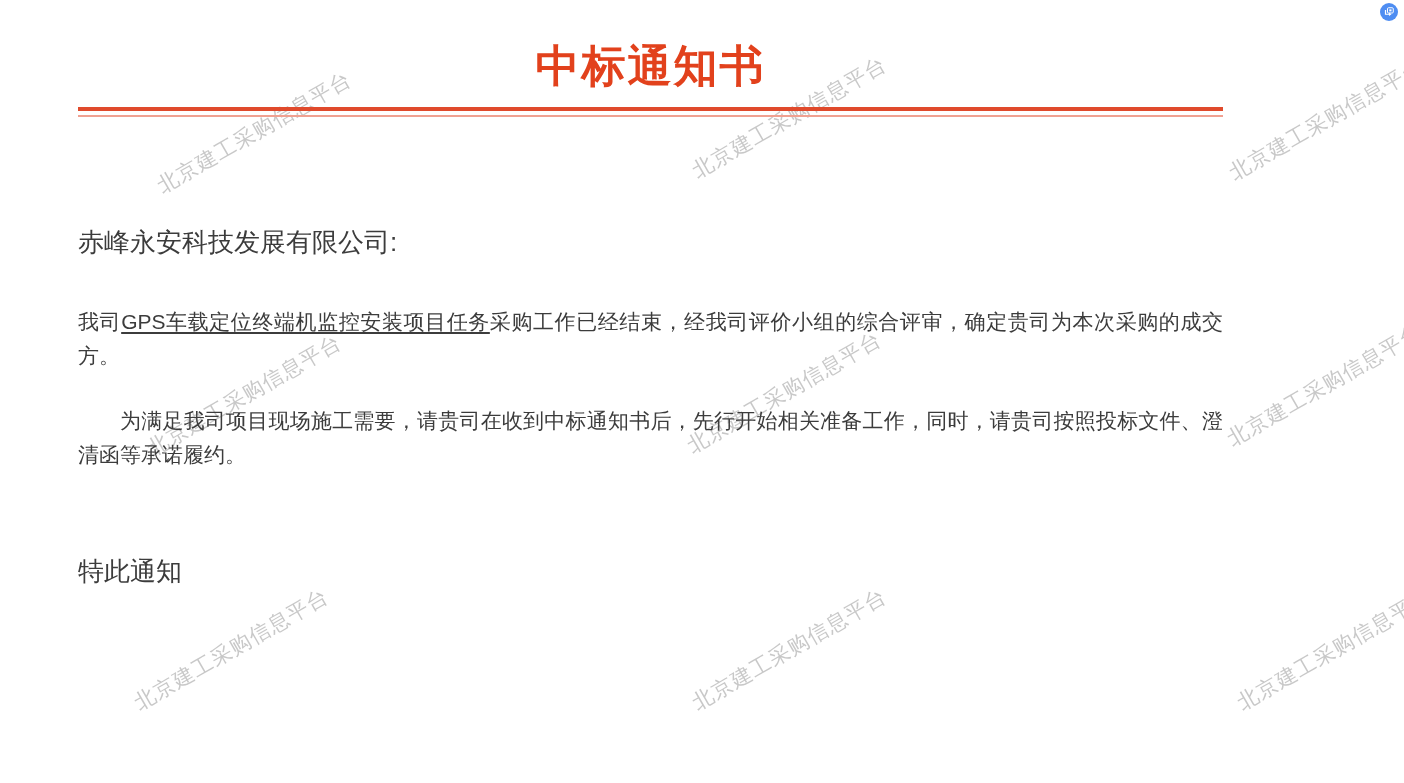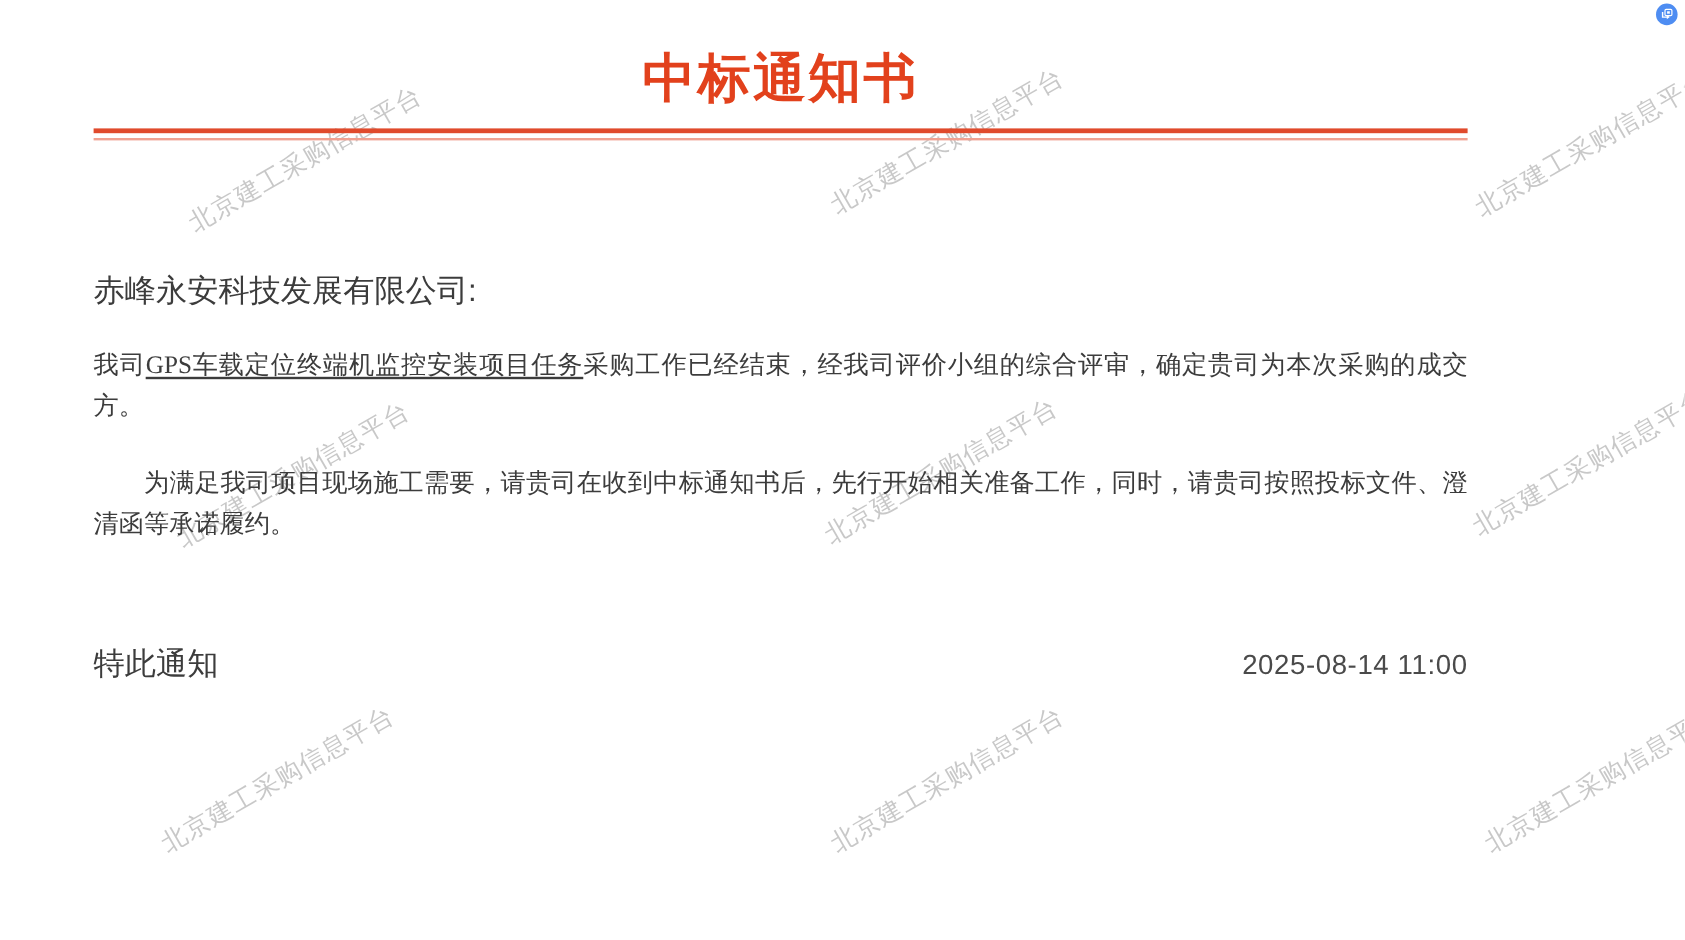--- a/index.html
+++ b/index.html
@@ -62,21 +62,21 @@
     line-height: 34px;
     color: var(--text-dark, #3c3c3c);
   }
   .para {
     margin: 0;
     font-size: 21px;
     line-height: 34px;
     color: var(--text-dark, #3c3c3c);
     text-align: justify;
   }
-  .para.first { margin-top: 28px; font-family: Liberation Serif, serif; }
+  .para.first { margin-top: 46px; }
   .para.second { margin-top: 31px; text-indent: 2em; }
   .para u {
     text-decoration: underline;
     text-underline-offset: 3px;
   }
   .closing-row {
     margin-top: 82px;
     display: flex;
     justify-content: space-between;
     align-items: baseline;
@@ -140,17 +140,16 @@
     <div class="divider"></div>
 
     <p class="recipient">赤峰永安科技发展有限公司:</p>
 
     <p class="para first"><span>我司</span><u>GPS车载定位终端机监控安装项目任务</u><span>采购工作已经结束，经我司评价小组的综合评审，确定贵司为本次采购的成交方。</span></p>
 
     <p class="para second">为满足我司项目现场施工需要，请贵司在收到中标通知书后，先行开始相关准备工作，同时，请贵司按照投标文件、澄清函等承诺履约。</p>
 
     <div class="closing-row">
       <span class="closing">特此通知</span>
-      <span class="datetime">2025-08-14 11:00</span>
     </div>
 
   </div>
 </div>
 
 </body></html>

